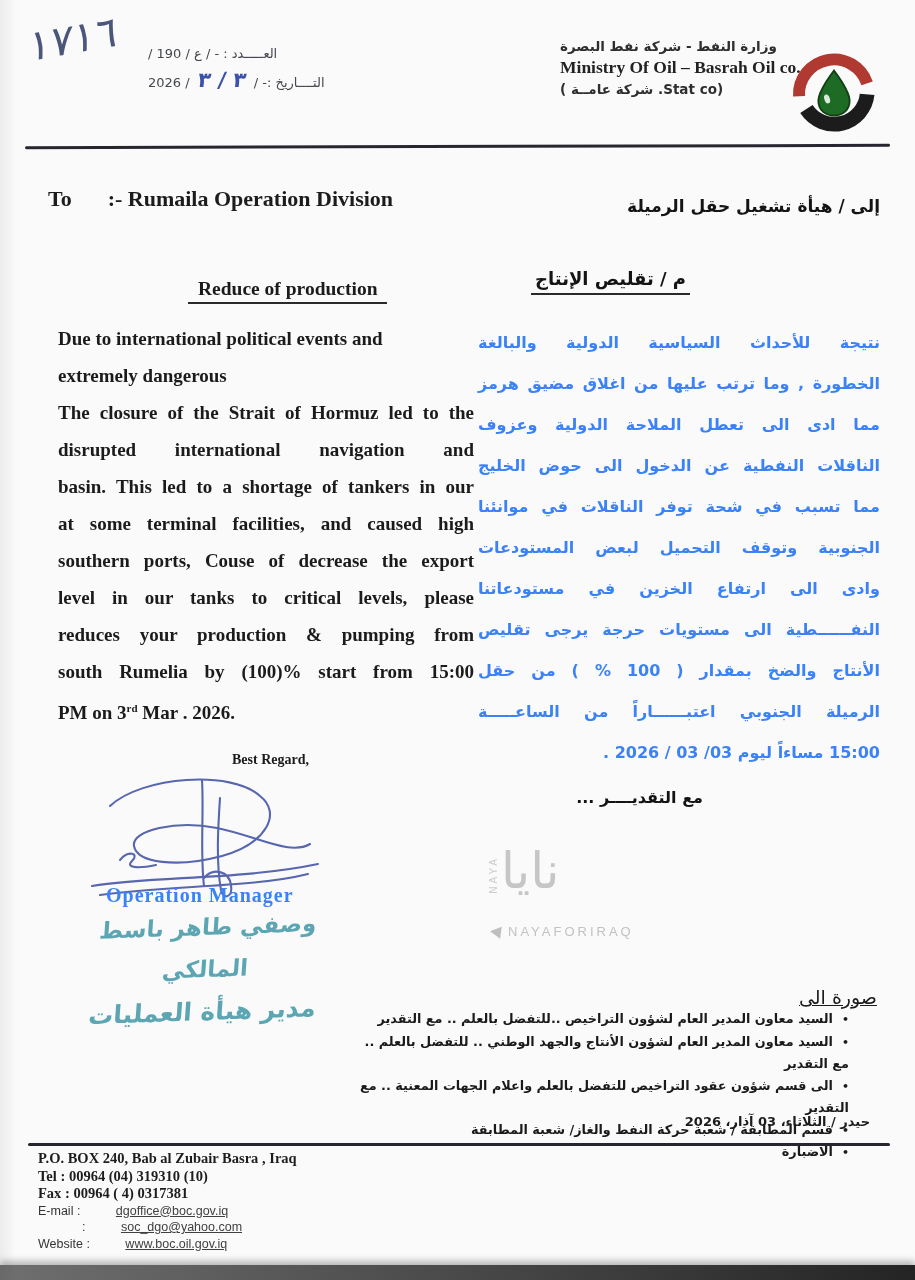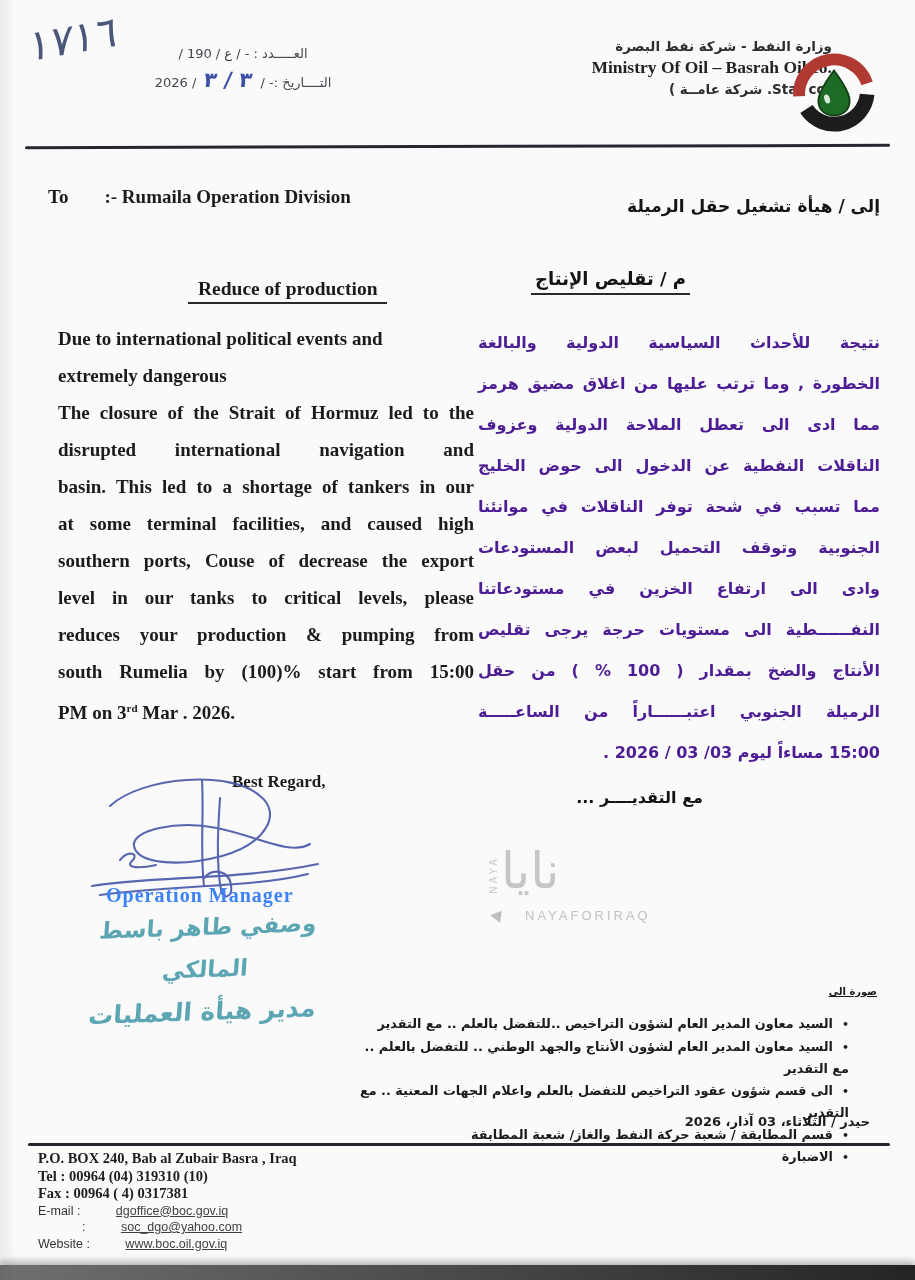--- a/index.html
+++ b/index.html
@@ -4,86 +4,86 @@
 <style>
   * { margin:0; padding:0; box-sizing:border-box; }
   body { background:#e9e9e9; font-family:"Liberation Sans", sans-serif; }
   .page { position:relative; width:915px; height:1280px; background:#fbfafa; overflow:hidden; margin:0 auto; }
   .page::before { content:''; position:absolute; left:0; top:0; bottom:0; width:16px;
     background:linear-gradient(to right, rgba(0,0,0,.06), transparent); pointer-events:none; z-index:9; }
 
   
   .hw-number { position:absolute; left:28px; top:14px; font-family:"DejaVu Sans",sans-serif;
     font-size:42px; color:#39456e; transform:rotate(-10deg) skewX(-12deg); letter-spacing:7px; opacity:.9; }
-  .ref-block { position:absolute; left:148px; top:40px; width:190px; direction:rtl; text-align:center;
+  .ref-block { position:absolute; left:148px; top:40px; width:190px; direction:rtl; text-align:left;
     font-family:"DejaVu Sans",sans-serif; font-size:13px; color:#44474e; line-height:27px; }
   .hw-date { font-size:21px; color:#3c51a8; font-weight:bold; transform:skewX(-8deg); display:inline-block; padding:0 4px; }
-  .org-block { position:absolute; left:560px; top:36px; width:272px; text-align:right; color:#2e2e2e; }
+  .org-block { position:absolute; left:560px; top:36px; width:272px; text-align:left; color:#2e2e2e; }
   .org-ar { font-family:"DejaVu Sans",sans-serif; font-size:13.5px; font-weight:bold; line-height:20px; }
   .org-en { font-family:"Liberation Serif",serif; font-size:17.5px; font-weight:bold; color:#222; line-height:23px; }
   .org-sub { font-family:"DejaVu Sans",sans-serif; font-size:13.5px; font-weight:bold; line-height:21px; }
   .org-dept { font-family:"DejaVu Sans",sans-serif; font-size:13px; font-weight:bold; line-height:20px; }
   .logo { position:absolute; left:788px; top:48px; }
   .rule { position:absolute; background:#26262e; border-radius:2px; }
   .rule.top { left:25px; top:145px; width:865px; height:3px; transform:rotate(-.15deg); }
   .rule.bottom { left:28px; top:1143px; width:862px; height:3px; }
 
   
   .to-en { position:absolute; left:48px; top:186px; font-family:"Liberation Serif",serif;
-    font-size:19px; font-weight:bold; color:#1c1c1c; }
+    font-size:22px; font-weight:bold; color:#1c1c1c; }
   .to-en .rest { margin-left:36px; }
   .to-ar { position:absolute; right:35px; top:196px; direction:rtl; font-family:"DejaVu Sans",sans-serif;
     font-size:17px; font-weight:bold; color:#141414; }
 
   
   .subj-en { position:absolute; left:188px; top:278px; font-family:"Liberation Serif",serif; font-size:19.5px;
     font-weight:bold; color:#1b1b1b; border-bottom:2px solid #2a2a2a; padding:0 10px 2px; }
   .subj-ar { position:absolute; right:225px; top:268px; direction:rtl; font-family:"DejaVu Sans",sans-serif;
     font-size:18px; font-weight:bold; color:#141414; border-bottom:2px solid #2a2a2a; padding:0 4px 4px; }
 
   
   .en-col { position:absolute; left:58px; top:320px; width:416px; }
   .en-line { font-family:"Liberation Serif",serif; font-size:19px; font-weight:bold; color:#1b1b1b;
     line-height:37px; height:37px; text-align:left; white-space:normal; }
   .en-line.just { text-align:justify; text-align-last:justify; }
   .en-line sup { font-size:11px; vertical-align:super; }
-  .closing-en { position:absolute; left:232px; top:772px; font-family:"Liberation Serif",serif;
-    font-size:17px; font-weight:bold; color:#1b1b1b;text-align:center; }
+  .closing-en { position:absolute; left:232px; top:752px; font-family:"Liberation Serif",serif;
+    font-size:14px; font-weight:bold; color:#1b1b1b;text-align:center; }
 
   .ar-col { position:absolute; right:35px; top:322px; width:402px; direction:rtl; }
-  .ar-line { font-family:"DejaVu Sans",sans-serif; font-size:16px; font-weight:bold; color:#4c1d95;
+  .ar-line { font-family:"DejaVu Sans",sans-serif; font-size:16px; font-weight:bold; color:#3b82f6;
     line-height:41px; height:41px; text-align:right; }
   .ar-line.just { text-align:justify; text-align-last:justify; }
   .closing-ar { position:absolute; right:212px; top:788px; direction:rtl; font-family:"DejaVu Sans",sans-serif;
     font-size:16px; font-weight:bold; color:#131313;text-align:center; }
 
   
   .sig { position:absolute; left:82px; top:768px; }
   .op-manager { position:absolute; left:106px; top:884px; font-family:"Liberation Serif",serif;
     font-size:20px; font-weight:bold; color:#3b82f6; letter-spacing:1px; }
   .stamp { position:absolute; left:60px; top:906px; width:290px; text-align:center; color:#4f9fae;
     font-family:"DejaVu Sans",sans-serif; font-weight:bold; transform:rotate(-2deg) skewX(-6deg); opacity:.92; }
   .stamp .l1 { font-size:23px; line-height:42px; }
   .stamp .l2 { font-size:25px; line-height:44px; letter-spacing:2px; }
 
   
   .wm { position:absolute; left:488px; top:842px; color:#c6c6c6; }
   .wm-row { display:flex; align-items:flex-start; }
   .wm-vert { writing-mode:vertical-rl; transform:rotate(180deg); font-size:10px; letter-spacing:3px;
     color:#cccccc; margin-top:14px; margin-right:2px; }
   .wm-ar { font-family:"DejaVu Sans",sans-serif; font-size:50px; line-height:58px; color:#c6c6c6; }
-  .wm-handle { display:flex; align-items:center; gap:24px; margin-top:8px; margin-left:2px;
+  .wm-handle { display:flex; align-items:center; gap:7px; margin-top:24px; margin-left:2px;
     font-size:13px; letter-spacing:3px; color:#c2c2c2; }
   .wm-plane { width:0; height:0; border-top:6px solid transparent; border-bottom:6px solid transparent;
     border-right:11px solid #bfbfbf; transform:rotate(8deg); }
 
   
   .cc { position:absolute; right:38px; top:986px; width:525px; direction:rtl; text-align:right;
     font-family:"DejaVu Sans",sans-serif; color:#1a1a1a; }
-  .cc-title { font-size:10px; font-weight:bold; text-decoration:underline; margin-bottom:16px; }
+  .cc-title { font-size:19px; font-weight:normal; text-decoration:underline; margin-bottom:0; }
   .cc-item { font-size:12.8px; font-weight:bold; line-height:21.5px; padding-right:28px; }
   .cc-item .bullet { display:inline-block; margin-left:9px; font-size:11px; }
   .sign-date { position:absolute; right:45px; top:1114px; direction:rtl; font-family:"DejaVu Sans",sans-serif;
     font-size:13px; font-weight:bold; color:#1c1c1c; }
 
   
   .footer { position:absolute; left:38px; top:1150px; }
   .f-serif { font-family:"Liberation Serif",serif; font-size:14.5px; font-weight:bold; color:#1d1d1d; line-height:17.5px; }
   .f-sans { font-family:"Liberation Sans",sans-serif; font-size:12.5px; color:#333; line-height:16.5px; }
   .f-link { color:#404040; text-decoration:underline;margin-left:32px; }

